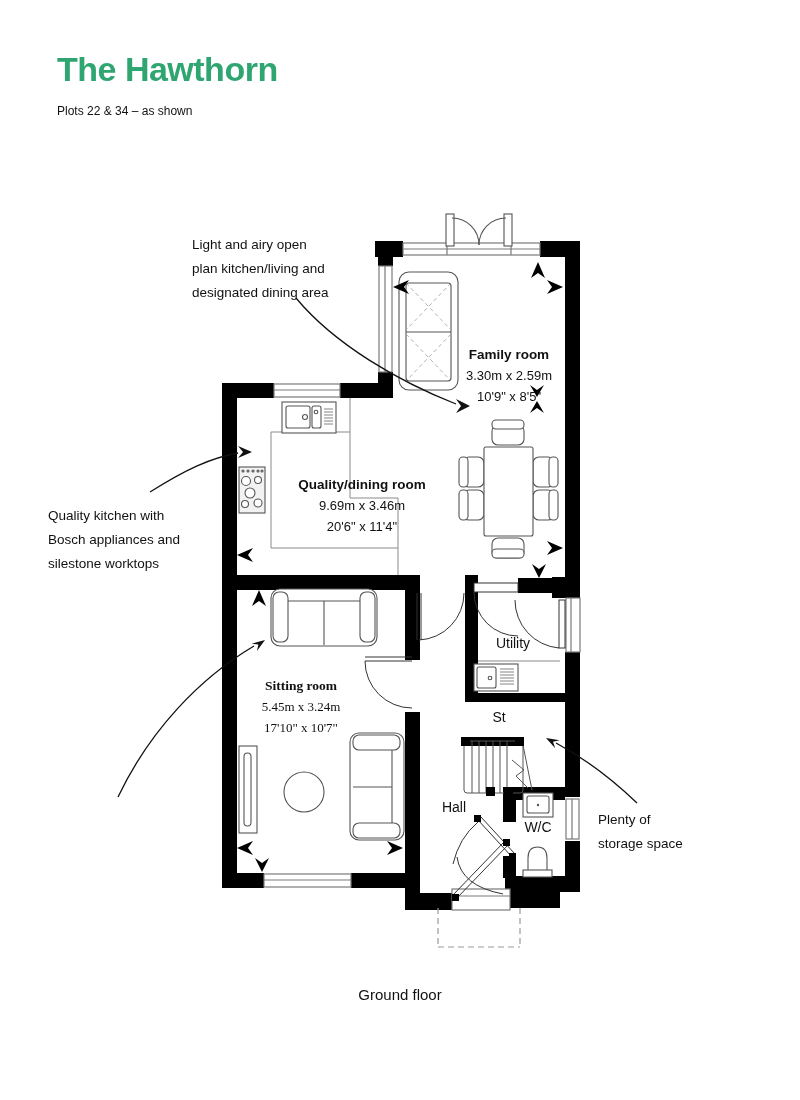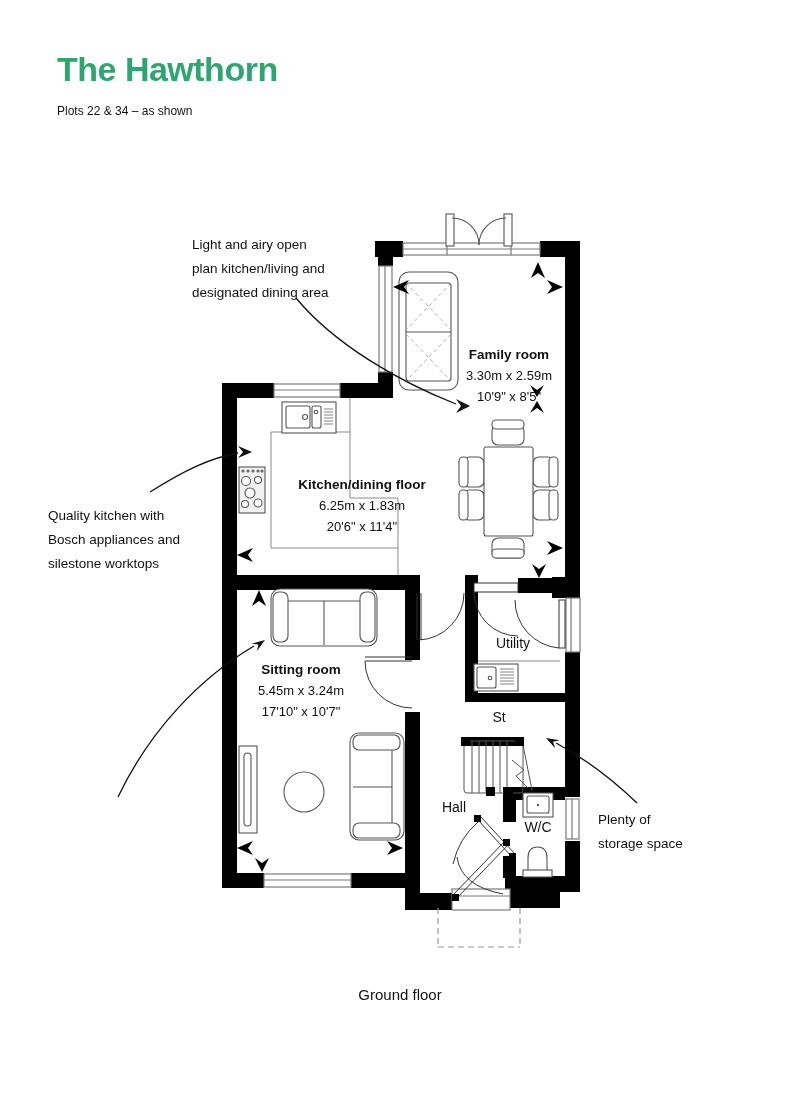--- a/index.html
+++ b/index.html
@@ -290,26 +290,26 @@
     </g>
   </svg>
 
   <div class="lbl" style="left:509px;top:300px;margin-top:44px;">
     <div class="name">Family room</div>
     <div>3.30m x 2.59m</div>
     <div>10'9" x 8'5"</div>
   </div>
 
   <div class="lbl" style="left:362px;top:474px;">
-    <div class="name">Kitchen/dining floor</div>
-    <div>6.25m x 1.83m</div>
+    <div class="name">Quality/dining room</div>
+    <div>9.69m x 3.46m</div>
     <div>20'6" x 11'4"</div>
   </div>
 
-  <div class="lbl" style="left:301px;top:659px;">
+  <div class="lbl" style="left:301px;top:675px;font-family:Liberation Serif, serif;">
     <div class="name">Sitting room</div>
     <div>5.45m x 3.24m</div>
     <div>17'10" x 10'7"</div>
   </div>
 
   <div class="room-tag" style="left:513px;top:635px;">Utility</div>
   <div class="room-tag" style="left:499px;top:709px;">St</div>
   <div class="room-tag" style="left:454px;top:799px;">Hall</div>
   <div class="room-tag" style="left:538px;top:819px;">W/C</div>
 

